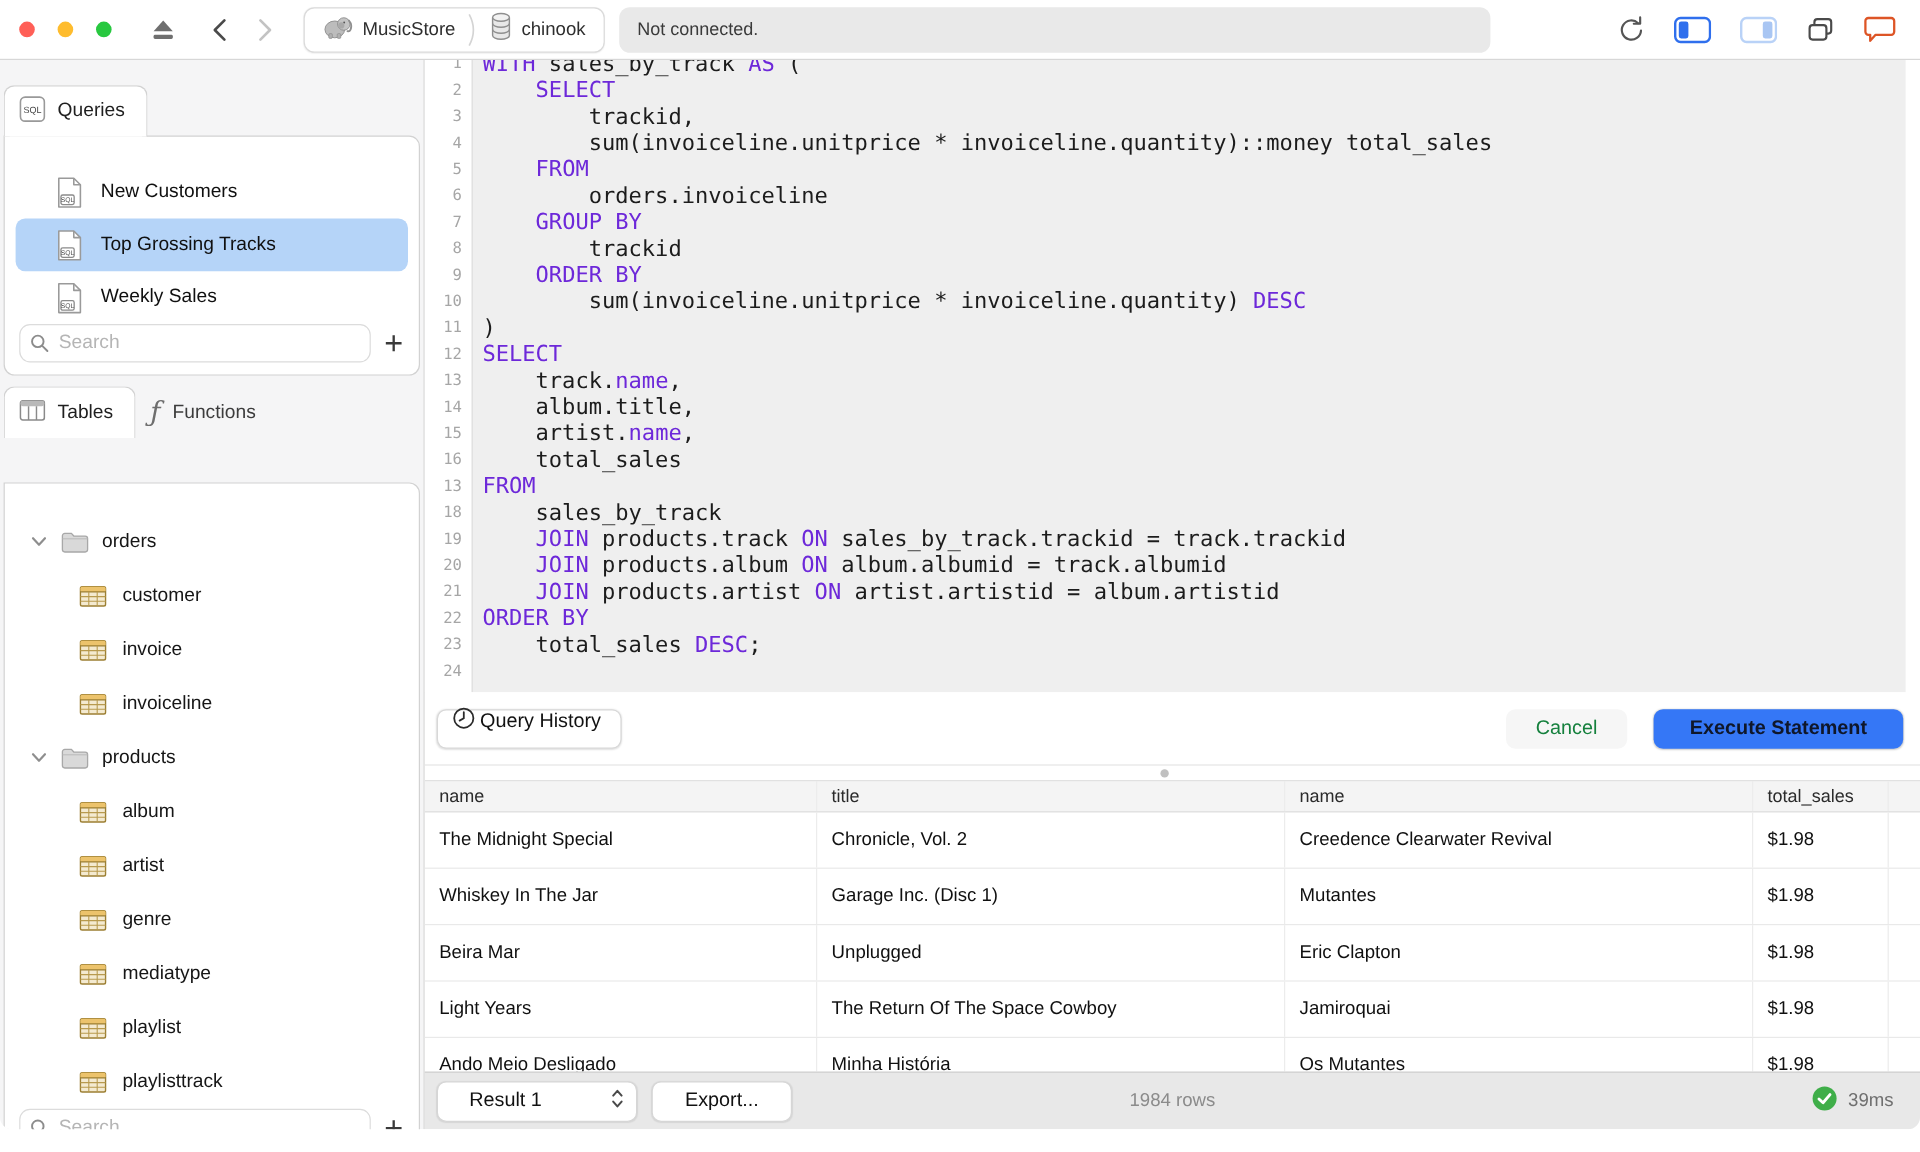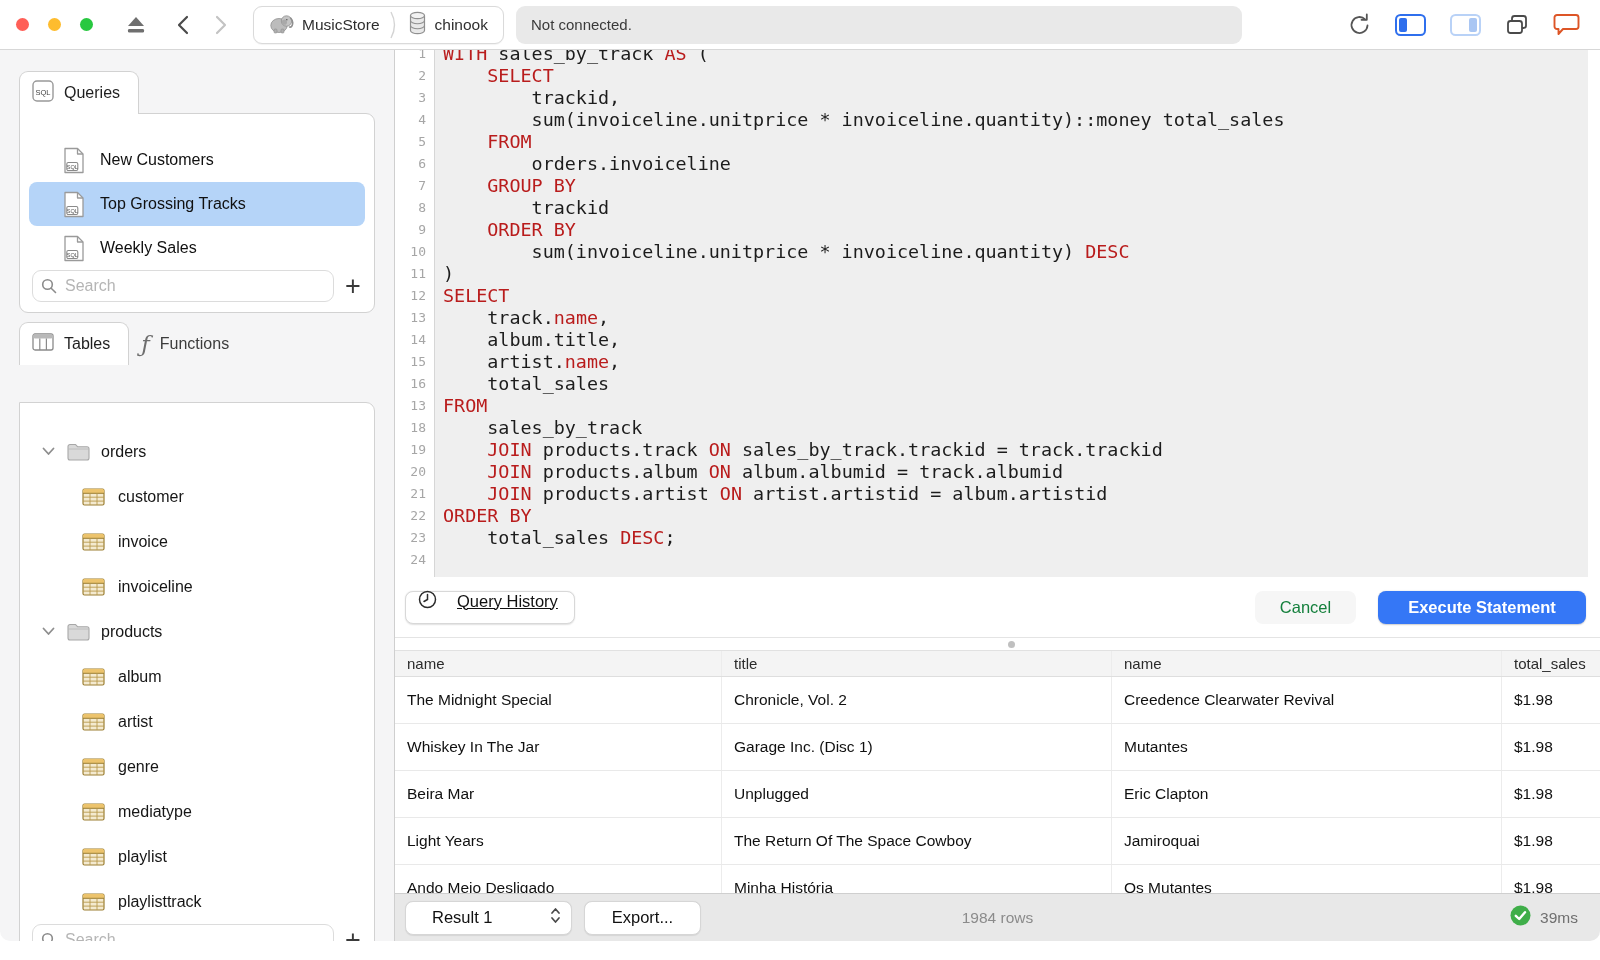--- a/index.html
+++ b/index.html
@@ -15,21 +15,21 @@
   .eject { margin-left:32px; }
   .navbtn { margin-left:30px; }
   .breadcrumb { margin-left:26px; height:38px; border:1px solid #dadada; border-radius:9px; background:#fff; display:flex; align-items:center; padding:0 15px; box-shadow:0 0.5px 1px rgba(0,0,0,.05); }
   .crumb { display:flex; align-items:center; gap:8px; font-size:15.5px; color:#2e2e2e; }
   .crumb-sep { margin:0 9px; display:flex; }
   .status-field { margin-left:12px; flex:1; max-width:726px; height:38px; background:#e9e9e9; border-radius:9px; display:flex; align-items:center; padding:0 15px; font-size:15px; color:#3a3a3a; }
   .tb-right { margin-left:auto; display:flex; align-items:center; gap:24px; }
 
   
   .content { display:flex; height:891px; }
-  .sidebar { width:395px; background:#f5f5f6; border-right:1px solid #cfcfcf; padding:0 19px; display:flex; flex-direction:column; }
+  .sidebar { width:354px; background:#f5f5f6; border-right:1px solid #cfcfcf; padding:0 3px; display:flex; flex-direction:column; }
   .main { flex:1; display:flex; flex-direction:column; background:#fff; min-width:0; }
 
   
   .panel { display:flex; flex-direction:column; }
   .panel-1 { margin-top:20px; height:260px; }
   .panel-2 { margin-top:8px; flex:1;gap:38px; }
   .tabs-row { display:flex; align-items:flex-end; height:43px; }
   .tab { height:43px; display:flex; align-items:center; gap:10px; padding:0 18px 0 12px; font-size:16px; color:#1f1f1f; background:#fff; border:1px solid #d2d2d2; border-bottom:none; border-radius:9px 9px 0 0; margin-bottom:-1px; position:relative; z-index:2; }
   .tab.inactive { background:transparent; border:none; color:#3c3c3c; }
   .panel-body { flex:1; background:#fff; border:1px solid #d2d2d2; border-radius:0 9px 9px 9px; display:flex; flex-direction:column; overflow:hidden; padding-bottom:10px; }
@@ -48,28 +48,28 @@
   .search-glyph { position:absolute; left:9px; top:8px; }
   .plus-btn { width:30px; text-align:center; font-size:27px; font-weight:300; color:#3a3a3a; line-height:30px; }
 
   
   .editor { height:527px; display:flex; background:#fff; overflow:hidden; }
   .gutter { width:40px; background:#fff; border-right:1px solid #d6d6d6; padding-right:8px; text-align:right; overflow:hidden; }
   .gutter-inner, .code-inner { position:relative; top:-7px; }
   .gutter-inner div { height:22px; line-height:22px; font-family:"DejaVu Sans Mono",monospace; font-size:13px; color:#a6a6a6; }
   .code-area { flex:1; background:#efefef; margin-right:12px; overflow:hidden; padding-left:8px; }
   .code-inner div { height:22px; line-height:22px; font-family:"DejaVu Sans Mono",monospace; font-size:18.4px; color:#1c1c1c; white-space:pre; }
-  .kw { color:#b91c1c; }
+  .kw { color:#6d28d9; }
 
   
   .editor-actions { height:60px; background:#fff; display:flex; align-items:center; padding:0 14px 0 10px; gap:22px; }
   .btn { height:33px; border-radius:8px; display:flex; align-items:center; justify-content:center; font-size:16.5px; }
-  .btn-history { background:#fff; border:1px solid #d8d8d8; box-shadow:0 0.5px 1.5px rgba(0,0,0,.12); padding:0 16px 12px 12px; gap:20px; color:#111;text-decoration:underline; }
+  .btn-history { background:#fff; border:1px solid #d8d8d8; box-shadow:0 0.5px 1.5px rgba(0,0,0,.12); padding:0 16px 12px 12px; gap:4px; color:#111; }
   .btn-cancel { background:#f6f6f6; color:#15803d; width:101px; margin-left:auto; }
-  .btn-exec { background:#3577f6; color:#ffffff; width:208px; font-weight:bold; box-shadow:0 0.5px 1.5px rgba(0,0,0,.2); }
+  .btn-exec { background:#3577f6; color:#0f172a; width:208px; font-weight:bold; box-shadow:0 0.5px 1.5px rgba(0,0,0,.2); }
 
   
   .splitter { height:13px; background:#fff; border-top:1px solid #e4e4e4; position:relative; }
   .splitter .dot { position:absolute; left:613px; top:3px; width:7px; height:7px; border-radius:50%; background:#c0c0c0; }
 
   
   .results { height:243px; background:#fff; overflow:hidden; }
   .trow { display:grid; grid-template-columns:327px 390px 390px 113px 1fr; }
   .thead { height:27px; background:#f4f4f4; border-top:1px solid #e1e1e1; border-bottom:1px solid #dedede; }
   .thead .cell { font-size:15px; color:#2b2b2b; line-height:25px; }

